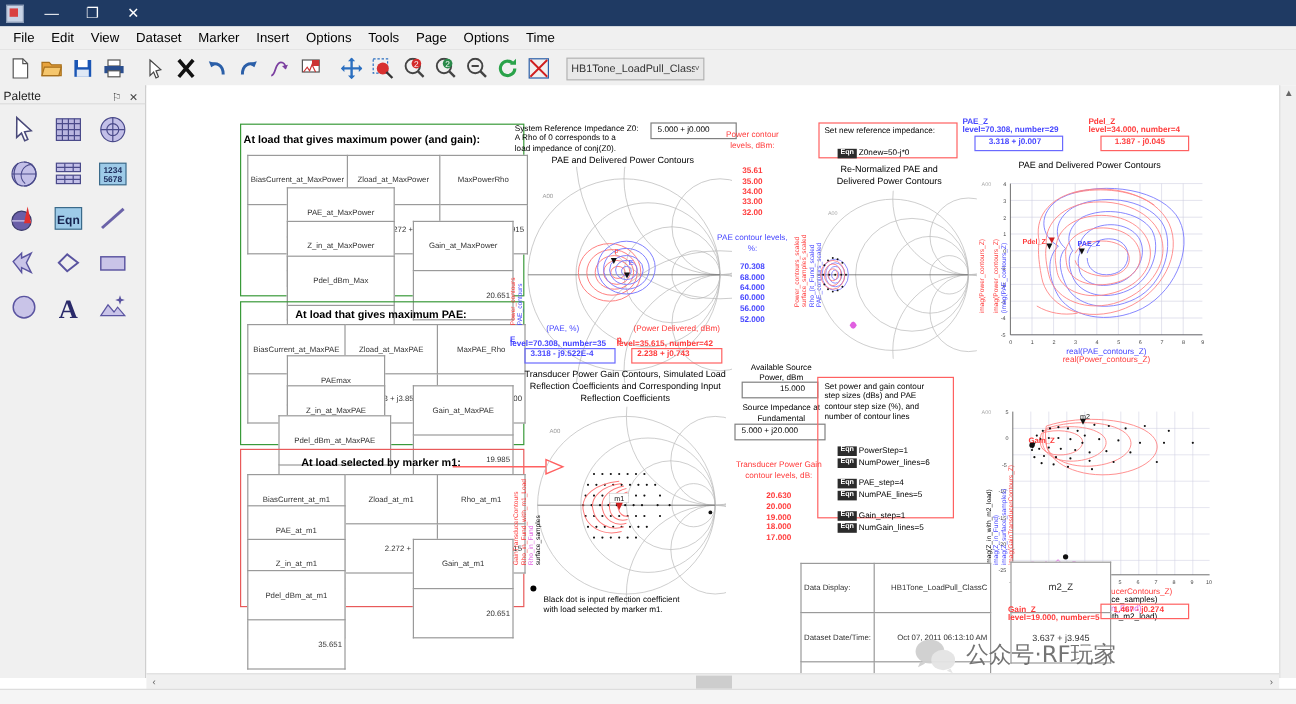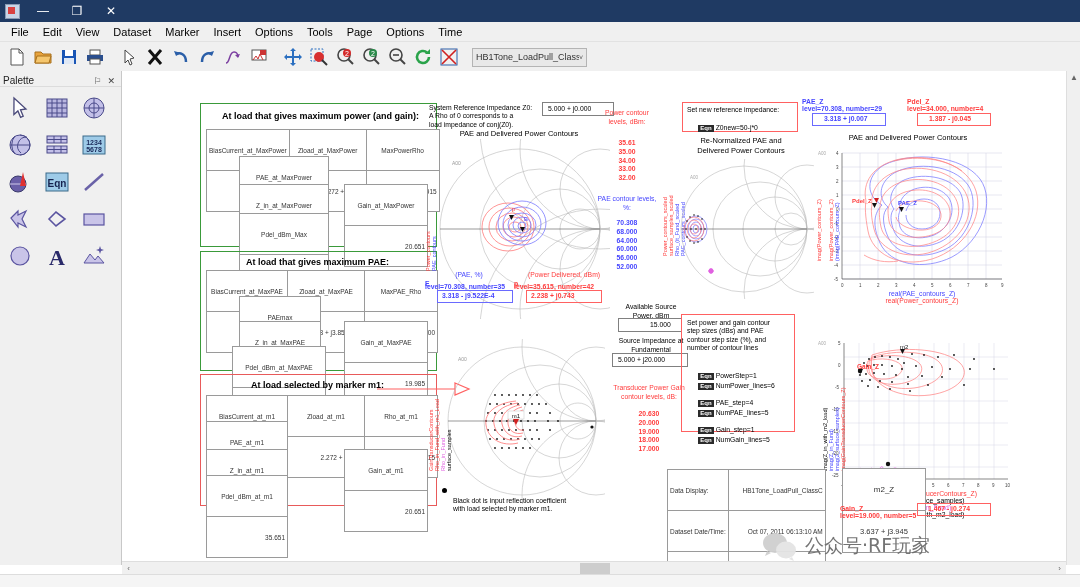--- a/index.html
+++ b/index.html
@@ -330,21 +330,21 @@
             <path d="M3 20l6-9 5 6 3-4 6 7z" fill="#c9c4e8" stroke="#5a54a0"></path>
             <path d="M19 3l1 3 3 1-3 1-1 3-1-3-3-1 3-1z" fill="#5a54a0"></path>
           </svg>
       </div>
     </div>
   </div>
 
   <div class="canvas">
 
     <div class="grp" style="left:78px;top:32px;width:235px;height:142px;"></div>
-    <div class="grptitle" style="left:83px;top:40px;width:231px;">At load that gives maximum power (and gain):</div>
+    <div class="grptitle" style="left:64px;top:40px;width:231px;">At load that gives maximum power (and gain):</div>
 
     <table class="tbl" style="left:84px;top:58px;">
       <tbody>
           <tr>
         <td class="hd" style="width:76px;">BiasCurrent_at_MaxPower</td>
         <td class="hd" style="width:72px;">Zload_at_MaxPower</td>
         <td class="hd" style="width:68px;">MaxPowerRho</td>
       </tr>
       <tr>
         <td class="vl">1.156</td>
@@ -605,20 +605,23 @@
     <div class="txt blue" style="left:303px;top:212px;font-weight:bold;">level=70.308, number=35</div>
     <div class="bluebox" style="left:315px;top:219px;width:74px;height:11px;"></div>
     <div class="txt blue" style="left:320px;top:221px;font-weight:bold;">3.318 - j9.522E-4</div>
 
     <div class="txtc red" style="left:392px;top:200px;width:100px;">(Power Delivered, dBm)</div>
     <div class="txt red" style="left:392px;top:209px;font-weight:bold;">p</div>
     <div class="txt red" style="left:392px;top:212px;font-weight:bold;">level=35.615, number=42</div>
     <div class="redbox" style="left:404px;top:219px;width:74px;height:11px;"></div>
     <div class="txt red" style="left:409px;top:221px;font-weight:bold;">2.238 + j0.743</div>
 
+    <div class="txtc" style="left:304px;top:236px;width:190px;font-size:7.5px;">Transducer Power Gain Contours,
+Simulated Load Reflection Coefficients and
+Corresponding Input Reflection Coefficients</div>
 
     <svg class="abs" style="left:318px;top:268px;width:165px;height:165px;">
       <g stroke="#bbb" fill="none" stroke-width="0.6">
         <circle cx="82" cy="82" r="74"></circle>
         <circle cx="119" cy="82" r="37"></circle>
           <circle cx="138" cy="82" r="18"></circle>
           <circle cx="100" cy="82" r="56"></circle>
         <circle cx="156" cy="45" r="37"></circle>
           <circle cx="156" cy="119" r="37"></circle>
         <circle cx="156" cy="8" r="74"></circle>

